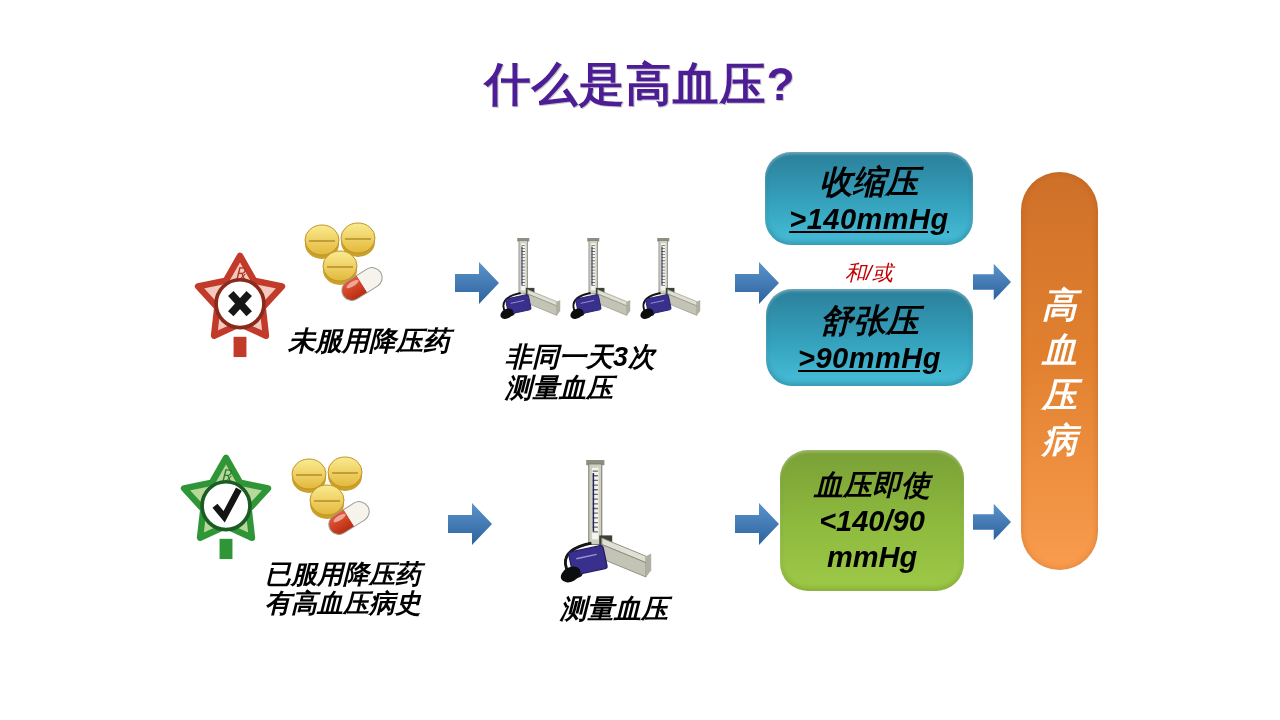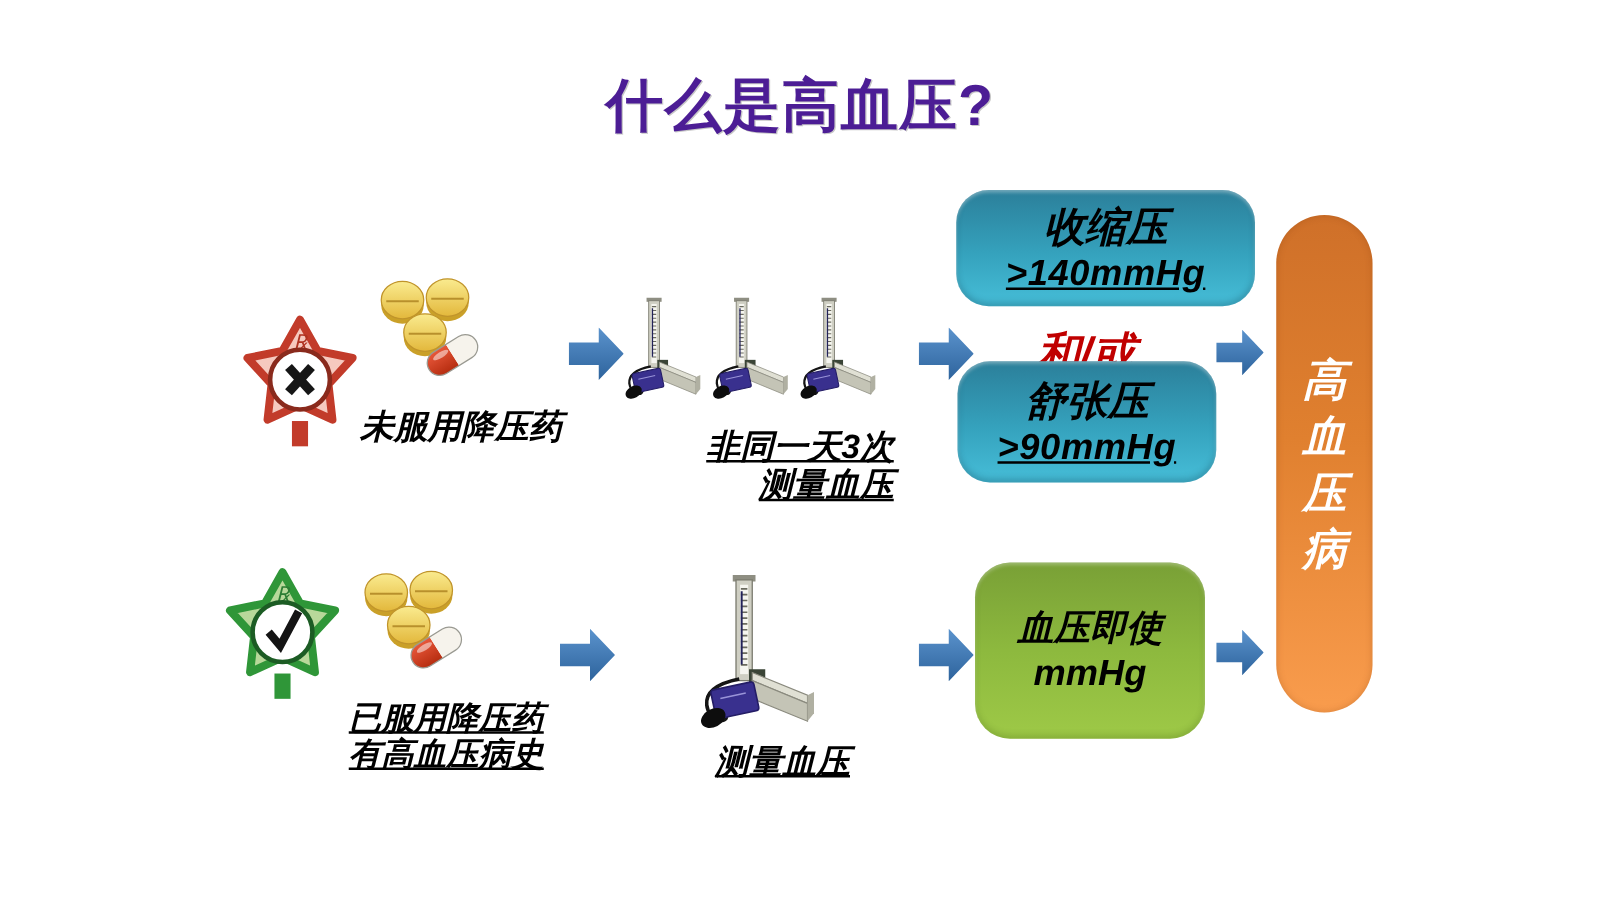--- a/index.html
+++ b/index.html
@@ -2,32 +2,32 @@
 <html><head>
 <meta charset="utf-8">
 <style>
   html,body{margin:0;padding:0;background:#fff;}
   .slide{position:relative;width:1280px;height:720px;background:#ffffff;overflow:hidden;
          font-family:"Liberation Sans",sans-serif;}
   .abs{position:absolute;}
   .slide-title{left:0;right:0;top:54px;text-align:center;font-size:46px;font-weight:bold;
 TRUNC    font-style:italic;color:#4c1d95;letter-spacing:1px;text-shadow:1px 1px 0 rgba(130,130,130,.45);}
   .lbl{font-weight:bold;font-style:italic;color:#000;white-space:nowrap;}
-  .lbl-center{text-align:right;text-decoration:underline;}
+  .lbl-center{text-align:left;}
   .box{display:flex;flex-direction:column;justify-content:center;align-items:center;
        font-weight:bold;font-style:italic;color:#000;text-align:center;}
   .box-teal{background:linear-gradient(180deg,#2b7f9a 0%,#35a2bd 55%,#46bed8 100%);
             border-radius:26px;box-shadow:inset 0 2px 3px rgba(255,255,255,.35),
             inset 0 -3px 5px rgba(0,40,60,.25);}
   .box-green{background:linear-gradient(180deg,#79a036 0%,#8db93e 50%,#9ec947 100%);
              border-radius:28px;box-shadow:inset 0 2px 3px rgba(255,255,255,.3),
              inset 0 -3px 5px rgba(40,70,0,.2);}
   .t-big{font-size:33px;line-height:40px;}
   .t-num{font-size:29px;line-height:34px;letter-spacing:0.5px;text-decoration:underline;}
-  .and-or{font-size:35px;font-weight:bold;font-style:italic;color:#C00000;text-align:center;}
+  .and-or{font-size:21px;font-weight:normal;font-style:italic;color:#C00000;text-align:center;}
   .outcome-pill{width:77px;height:398px;border-radius:39px;
                 background:linear-gradient(180deg,#cf7029 0%,#e0802f 45%,#f99c4d 100%);
                 box-shadow:inset 0 0 6px rgba(120,50,0,.25);
                 display:flex;flex-direction:column;align-items:center;padding-top:110px;
                 box-sizing:border-box;}
   .outcome-pill .ch{color:#fff;font-size:35px;line-height:45px;font-weight:bold;font-style:italic;}
   .mon-label{font-size:27px;line-height:31px;}
   .result-line{font-size:29px;line-height:36px;}
 </style>
 </head>
@@ -151,21 +151,21 @@
 
   <div class="abs lbl lbl-center" style="left:505px;top:342px;width:210px;font-size:27px;line-height:31px">
     <div>非同一天3次</div>
     <div>测量血压</div>
   </div>
 
   <svg class="abs" style="left:735px;top:262px" width="44" height="42" viewBox="0 0 44 42">
     <polygon points="0,12 24,12 24,0 44,21 24,42 24,30 0,30" fill="url(#gArrow)"></polygon>
   </svg>
 
-  <div class="abs box box-teal" style="left:765px;top:152px;width:239px;height:93px">
+  <div class="abs box box-teal" style="left:765px;top:152px;width:208px;height:93px">
     <div class="t-big">收缩压</div>
     <div class="t-num">&gt;140mmHg</div>
   </div>
 
   <div class="abs and-or" style="left:765px;top:259px;width:208px">和/或</div>
 
   <div class="abs box box-teal" style="left:766px;top:289px;width:207px;height:97px">
     <div class="t-big">舒张压</div>
     <div class="t-num">&gt;90mmHg</div>
   </div>
@@ -241,20 +241,21 @@
   </svg>
 
   <div class="abs lbl lbl-center mon-label" style="left:560px;top:594px;width:120px">测量血压</div>
 
   <svg class="abs" style="left:735px;top:503px" width="44" height="42" viewBox="0 0 44 42">
     <polygon points="0,12 24,12 24,0 44,21 24,42 24,30 0,30" fill="url(#gArrow)"></polygon>
   </svg>
 
   <div class="abs box box-green" style="left:780px;top:450px;width:184px;height:141px">
     <div class="result-line">血压即使</div>
+    <div class="result-line">&lt;140/90</div>
     <div class="result-line">mmHg</div>
   </div>
 
   <svg class="abs" style="left:973px;top:503px" width="38" height="38" viewBox="0 0 44 42">
     <polygon points="0,12 24,12 24,0 44,21 24,42 24,30 0,30" fill="url(#gArrow)"></polygon>
   </svg>
 
 </div>
 
 </body></html>

